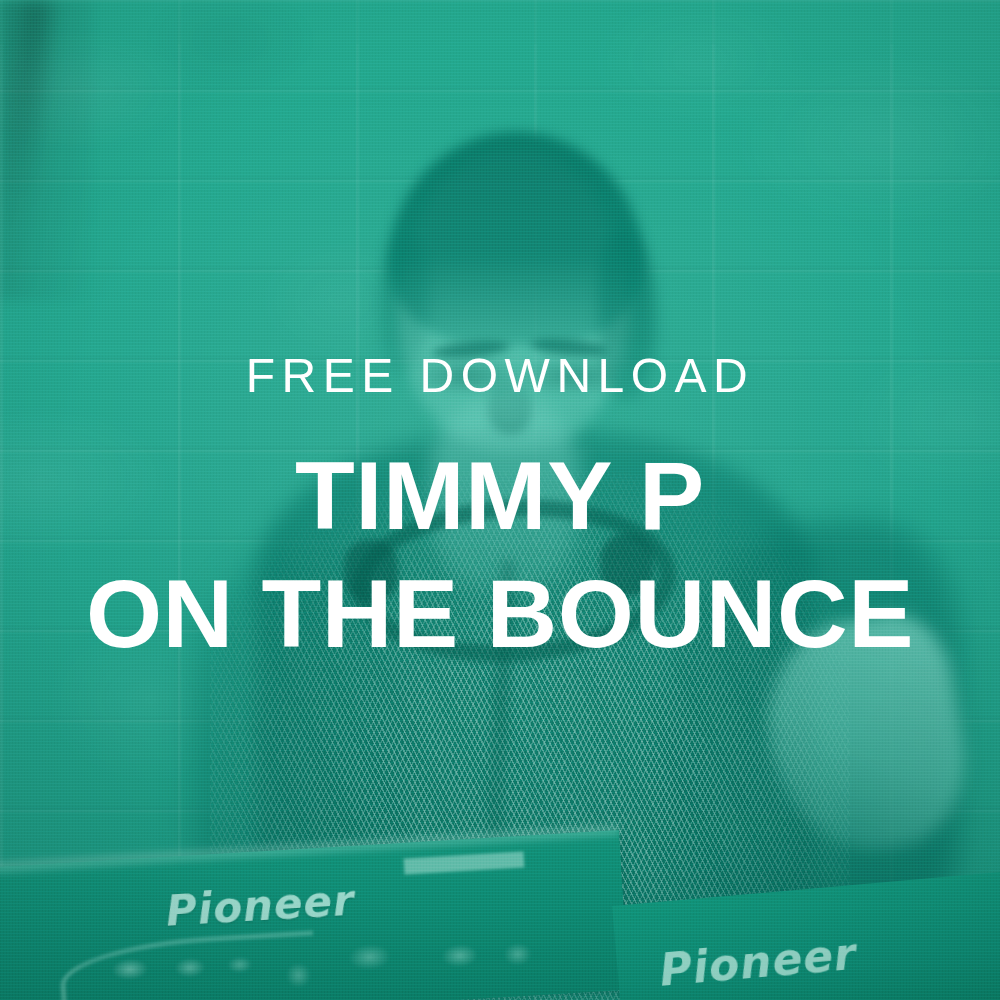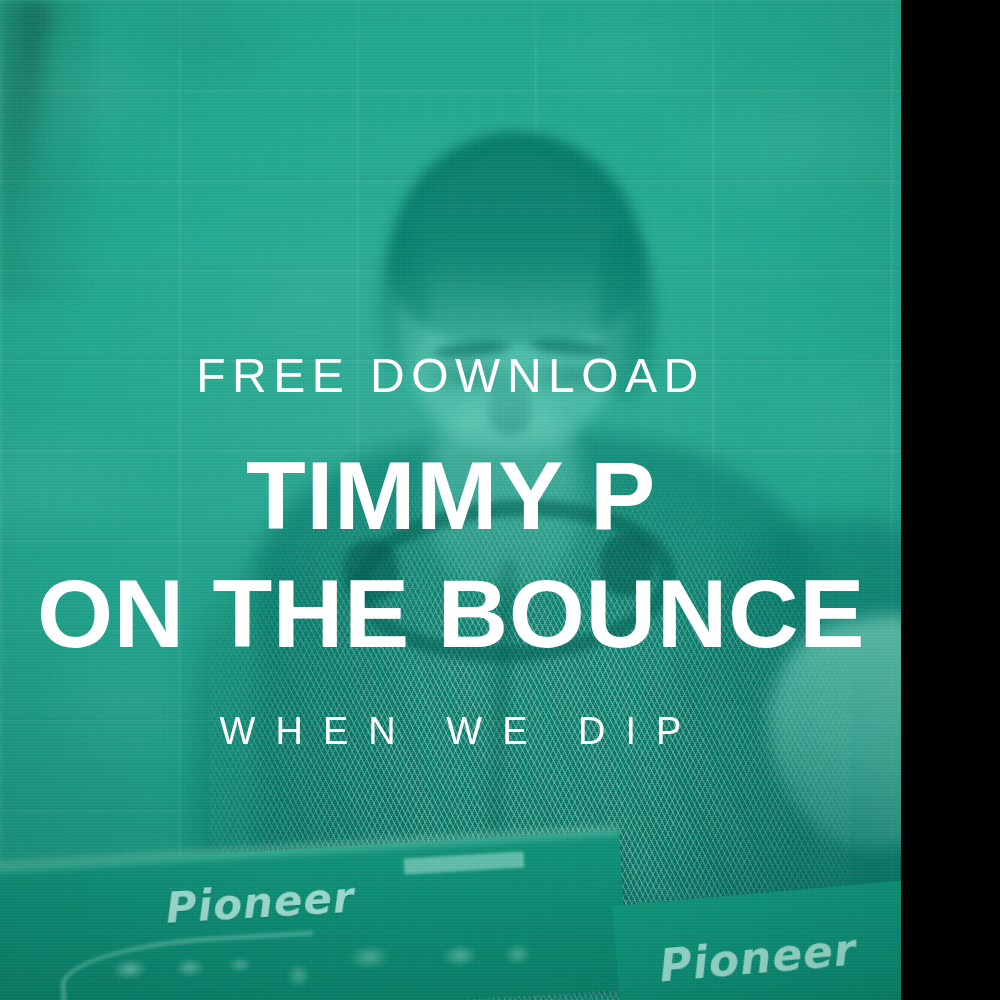--- a/index.html
+++ b/index.html
@@ -6,21 +6,21 @@
     margin: 0;
     padding: 0;
     background: #000;
   }
   body {
     font-family: "Liberation Sans", sans-serif;
   }
 
   #artwork {
     position: relative;
-    width: 901px;
+    width: 1000px;
     height: 1000px;
     overflow: hidden;
     background: #1d4ed8;
     user-select: none;
   }
 
   
 
   .layer {
     position: absolute;
@@ -484,16 +484,15 @@
   <div class="layer" id="pioneer-right">Pioneer</div>
 
   <div class="layer" id="bg-grain"></div>
   <div class="layer" id="bg-wash"></div>
   <div class="layer" id="bg-vignette"></div>
 
   <div id="text-block">
     <div class="txt" id="eyebrow">FREE DOWNLOAD</div>
     <div class="txt" id="title">TIMMY P</div>
     <div class="txt" id="subtitle">ON THE BOUNCE</div>
-    <div class="txt" id="footer">WHEN WE DIP</div>
   </div>
 
 </div>
 
 </body></html>

